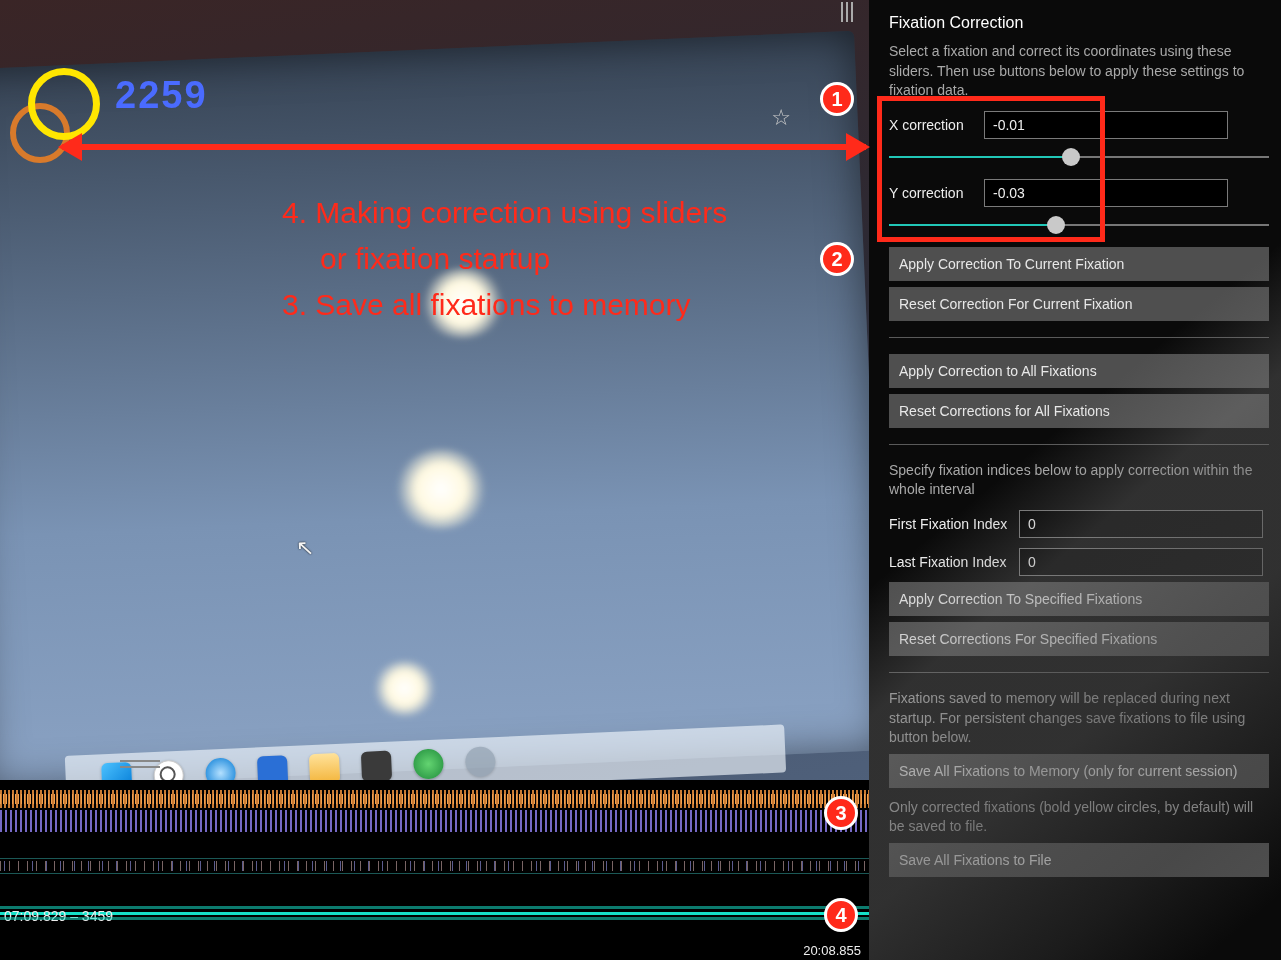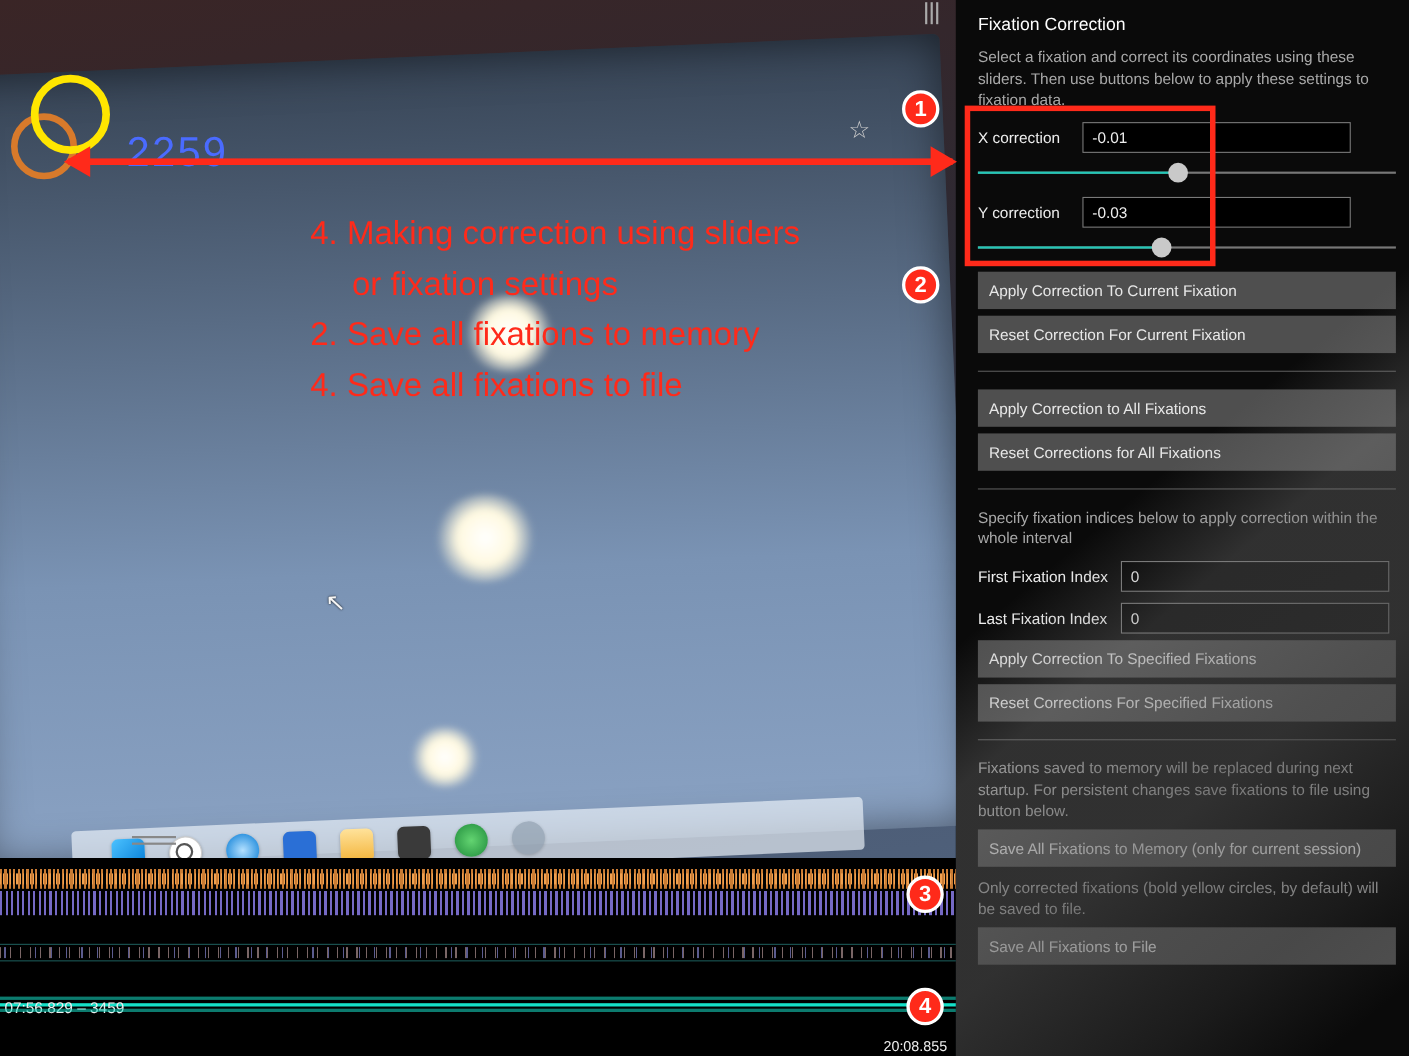--- a/index.html
+++ b/index.html
@@ -21,21 +21,21 @@
   .tb-icon.blue { background:#2a6fd6;}
   .tb-icon.folder{ background:linear-gradient(#ffe29a,#f3b43a);}
   .tb-icon.dark { background:#3a3a3a;}
   .tb-icon.green{ background:radial-gradient(circle,#63d471,#1f8b3b); border-radius:50%;}
   .tb-icon.gray { background:#8898a8; border-radius:50%; opacity:.6;}
   .cursor { position:absolute; left:320px; top:480px; font-size:22px; color:#f5f5f5; text-shadow:0 0 2px #000;}
   .fixation-overlay { position:absolute; left:10px; top:68px; }
   .fix-circle { position:absolute; border-radius:50%; }
   .fix-circle.yellow { left:18px; top:0; width:72px; height:72px; border:7px solid #ffe600;}
   .fix-circle.orange { left:0; top:35px; width:60px; height:60px; border:6px solid #d87a2b;}
-  .fix-label { position:absolute; left:105px; top:6px; font-size:38px; font-weight:400; color:#4a6bff; letter-spacing:2px;margin-top:44px;}
+  .fix-label { position:absolute; left:105px; top:6px; font-size:38px; font-weight:700; color:#4a6bff; letter-spacing:2px;}
   .star { position:absolute; right:78px; top:105px; font-size:22px; color:#ccc;}
   
   .annot-text { position:absolute; left:282px; top:190px; color:#ff2a1a; font-size:30px; line-height:46px;}
   .annot-text div { white-space:nowrap;}
   .annot-text .indent { padding-left:38px;}
   .badge { position:absolute; width:34px; height:34px; border-radius:50%; background:#ff2a1a; border:3px solid #fff; color:#fff; font-weight:bold; font-size:20px; display:flex; align-items:center; justify-content:center; z-index:5;}
   .b1 { left:820px; top:82px;}
   .b2 { left:820px; top:242px;}
   .b3 { left:824px; top:796px;}
   .b4 { left:824px; top:898px;}
@@ -120,21 +120,21 @@
     <div class="waveform">
       <div class="wave-band">
         <div class="wave-layer wave-orange"></div>
         <div class="wave-layer wave-orange2"></div>
         <div class="wave-layer wave-purple"></div>
       </div>
       <div class="wave-sep"></div>
       <div class="dots-row"></div>
       <div class="wave-sep"></div>
       <div style="height:30px"></div>
-      <div class="time-label-left">07:56.829 – 3459</div>
+      <div class="time-label-left">07:09.829 – 3459</div>
       <div class="teal-line"></div>
       <div style="height:3px"></div>
       <div class="teal-line bright"></div>
       <div style="height:2px"></div>
       <div class="teal-line"></div>
       <div class="time-label-right">20:08.855</div>
     </div>
   </div>
 
   <div class="panel">
@@ -196,16 +196,15 @@
 </div>
 
 <div class="arrow-line"></div>
 <div class="red-box"></div>
 <div class="badge b1">1</div>
 <div class="badge b2">2</div>
 <div class="badge b3">3</div>
 <div class="badge b4">4</div>
 <div class="annot-text">
   <div>4. Making correction using sliders</div>
-  <div class="indent">or fixation settings</div>
-  <div>2. Save all fixations to memory</div>
-  <div>4. Save all fixations to file</div>
+  <div class="indent">or fixation startup</div>
+  <div>3. Save all fixations to memory</div>
 </div>
 
 </body></html>

